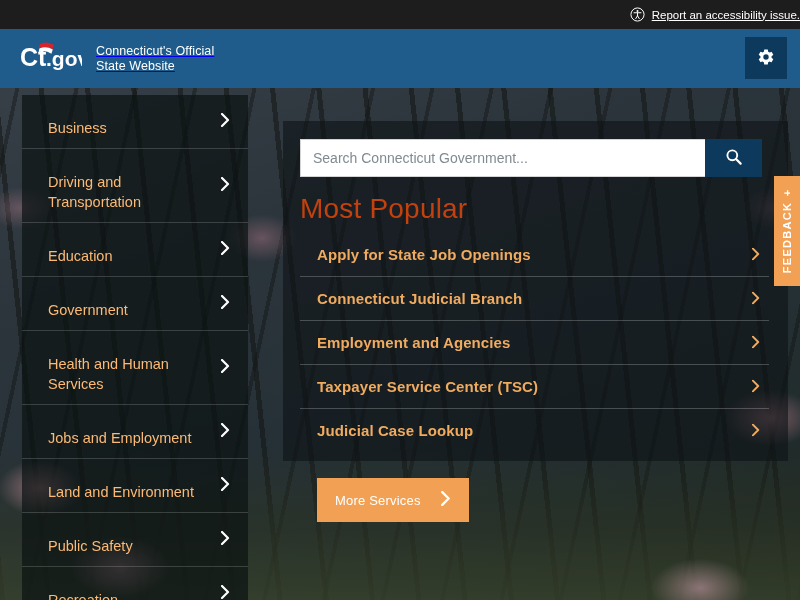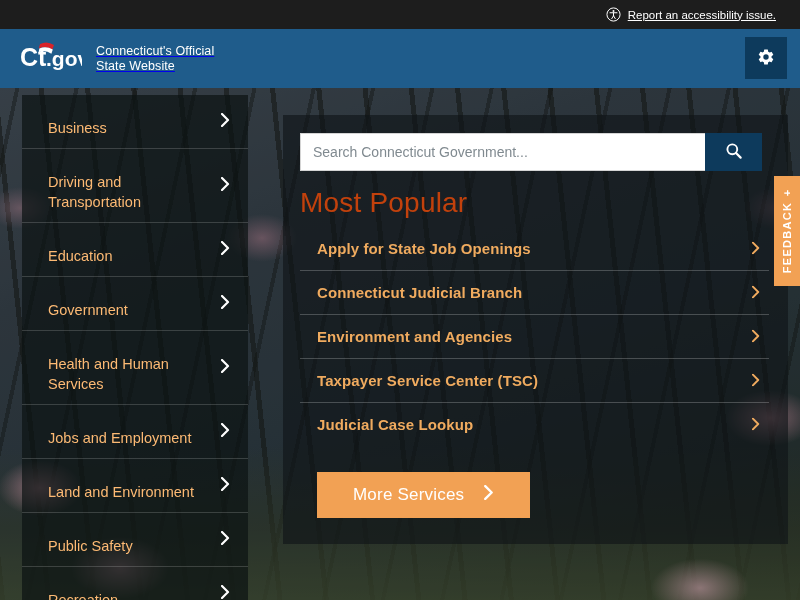--- a/index.html
+++ b/index.html
@@ -45,21 +45,21 @@
     position: absolute; inset: 0;
     background: rgba(10,14,14,.30);
   }
 
   
   .access-bar {
     position: absolute; left: 0; top: 0;
     width: 800px; height: 29px;
     background: #1d1d1d;
     display: flex; align-items: center; justify-content: flex-end;
-    padding-right: 24px;
+    padding-right: 0;
     z-index: 40;
   }
   .access-link {
     display: flex; align-items: center; gap: 7px;
     color: #ffffff; font-size: 11.5px; text-decoration: none;
   }
   .access-link .label { text-decoration: underline; }
   .a11y-icon { width: 15px; height: 15px; display: block; }
 
   
@@ -107,22 +107,22 @@
     cursor: pointer;
   }
   .nav-item:first-child { border-top: none; }
   .nav-item .chev {
     position: absolute; right: 18px; top: 50%;
     transform: translateY(-50%);
   }
 
   
   .main-panel {
-    position: absolute; left: 283px; top: 115px;
-    width: 505px; height: 429px;
+    position: absolute; left: 283px; top: 121px;
+    width: 505px; height: 340px;
     background: rgba(14,20,22,.62);
     z-index: 20;
     padding: 18px 19px 0 17px;
   }
 
   .search-row { display: flex; width: 462px; height: 38px; }
   .search-input {
     flex: 1; height: 38px;
     border: 1px solid #d4d4d4; border-right: none;
     background: #ffffff;
@@ -159,24 +159,24 @@
   }
   .pop-item:first-child .pop-link { border-top: none; }
   .pop-link .chev {
     position: absolute; right: 9px; top: 50%;
     transform: translateY(-50%);
   }
 
   .more-btn {
     display: inline-flex; align-items: center; gap: 20px;
     margin: 26px 0 0 17px;
-    padding: 13px 36px;
+    padding: 13px 18px;
     background: #f2a154;
     border: none;
-    color: #ffffff; font-size: 17px; letter-spacing: .2px;
+    color: #ffffff; font-size: 13px; letter-spacing: .2px;
     cursor: pointer;
     font-family: "Liberation Sans", sans-serif;
   }
 
   
   .feedback-tab {
     position: absolute; right: 0; top: 176px;
     width: 26px; height: 110px;
     background: #f2a154;
     color: #ffffff;
@@ -341,21 +341,21 @@
         <span>Connecticut Judicial Branch</span>
         <span class="chev">
           <svg width="8" height="13" viewBox="0 0 9 14">
               <path d="M1 1 L7 7 L1 13" fill="none" stroke="#f0ab5f" stroke-width="2.2" stroke-linecap="round" stroke-linejoin="round"></path>
             </svg>
         </span>
       </a>
     </li>
     <li class="pop-item">
       <a class="pop-link" href="#">
-        <span>Environment and Agencies</span>
+        <span>Employment and Agencies</span>
         <span class="chev">
           <svg width="8" height="13" viewBox="0 0 9 14">
               <path d="M1 1 L7 7 L1 13" fill="none" stroke="#f0ab5f" stroke-width="2.2" stroke-linecap="round" stroke-linejoin="round"></path>
             </svg>
         </span>
       </a>
     </li>
     <li class="pop-item">
       <a class="pop-link" href="#">
         <span>Taxpayer Service Center (TSC)</span>

